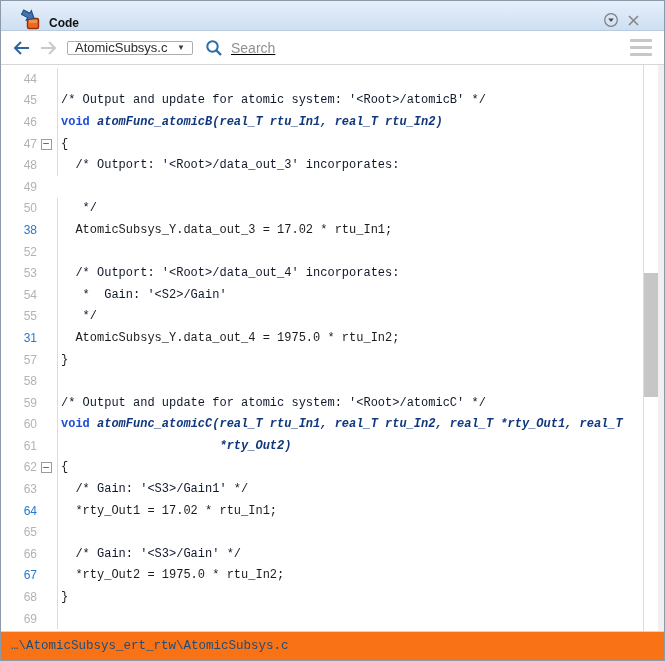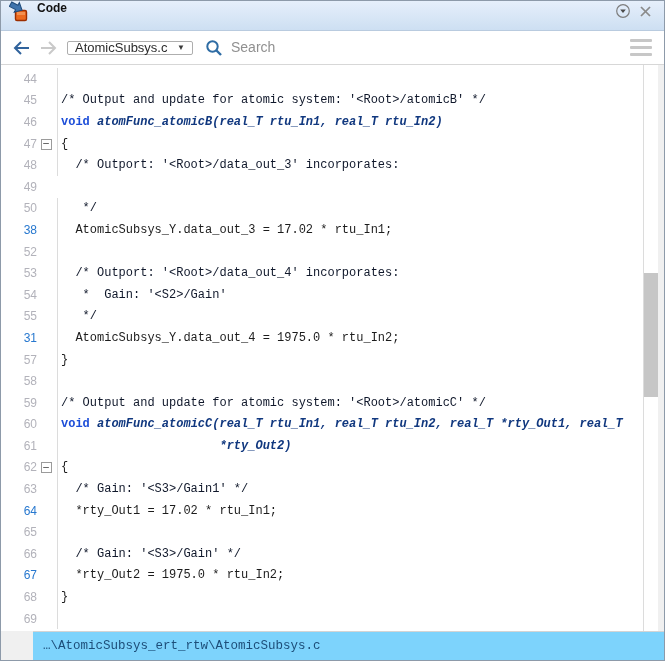--- a/index.html
+++ b/index.html
@@ -9,42 +9,42 @@
     position:relative; width:665px; height:661px;
     border:1px solid #8d9aa9; background:#f0f0f0;
     display:flex; flex-direction:column; overflow:hidden;
   }
 
   
   .titlebar {
     height:30px; flex:0 0 30px;
     background:linear-gradient(#e6effb, #cddff2);
     border-bottom:1px solid #b9cbdf;
-    display:flex; align-items:flex-start; padding:0 8px;
+    display:flex; align-items:flex-end; padding:0 20px;
   }
   .title-icon { width:22px; height:21px; margin-right:6px; flex:0 0 auto; }
   .title-text { font-size:12px; font-weight:bold; color:#111; }
   .titlebar-spacer { flex:1; }
   .tb-btn { width:22px; height:20px; display:flex; align-items:center; justify-content:center; cursor:default; }
 
   
   .toolbar {
     height:34px; flex:0 0 34px; background:#fff;
     border-bottom:1px solid #d7d7d7;
     display:flex; align-items:center; padding:0 10px 0 8px;
   }
   .nav-arrow { width:26px; height:24px; display:flex; align-items:center; justify-content:center; }
   .file-select {
     margin-left:6px; width:126px; height:14px;
     border:1px solid #aeaeae; border-radius:2px; background:#fff;
     display:flex; align-items:center; padding:0 7px; font-size:13px; color:#2b2b2b;
   }
   .file-select .lbl { flex:1; white-space:nowrap; overflow:hidden; }
   .file-select .caret { font-size:8px; color:#3a3a3a; margin-left:4px; }
-  .searchbox { display:flex; align-items:flex-start; margin-left:12px; flex:1; }
+  .searchbox { display:flex; align-items:center; margin-left:12px; flex:1;text-decoration:underline; }
   .searchbox input {
     border:none; outline:none; font-size:14px; color:#444; width:330px;
     font-family:"Liberation Sans", sans-serif; background:transparent; margin-left:8px;
   }
   .searchbox input::placeholder { color:#909090; opacity:1; }
   .hamburger { width:24px; display:flex; flex-direction:column; gap:4px; margin-left:auto; padding-right:2px; }
   .hamburger span { display:block; height:3px; background:#c7c7c7; border-radius:1px; }
 
   
   .main { flex:1 1 auto; display:flex; background:#fff; min-height:0; }
@@ -74,22 +74,22 @@
   .ctext .kw  { color:#1d4ed8; font-weight:bold; }
   .ctext .fn  { color:#11387f; font-weight:bold;font-style:italic; }
 
   
   .vscroll { flex:0 0 15px; border-left:1px solid #dcdcdc; position:relative; background:#fff; }
   .vthumb { position:absolute; left:0; right:0; background:#c6c6c6; }
   .right-strip { flex:0 0 6px; background:#f0f0f0; }
 
   
   .statusbar {
-    flex:0 0 29px; background:#7dd3fc; border-top:1px solid #d4d4d4;
-    display:flex; align-items:center; padding:0 10px;margin-left:32px;
+    flex:0 0 29px; background:#f97316; border-top:1px solid #d4d4d4;
+    display:flex; align-items:center; padding:0 10px;
   }
   .status-path { font-family:"Liberation Mono", monospace; font-size:12.5px; color:#1d4e79; }
 
   svg { display:block; }
 </style>
 </head>
 <body>
 
 <div class="window">
 

